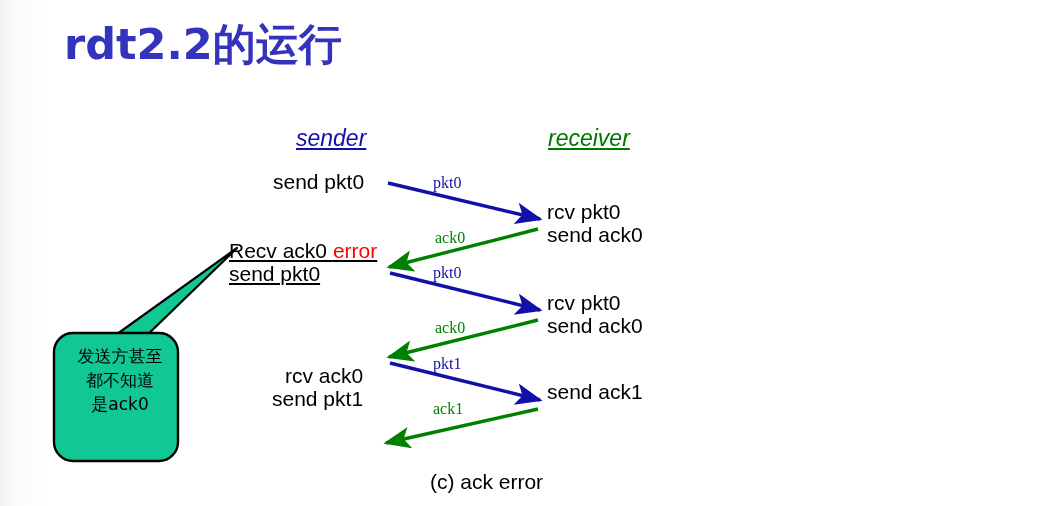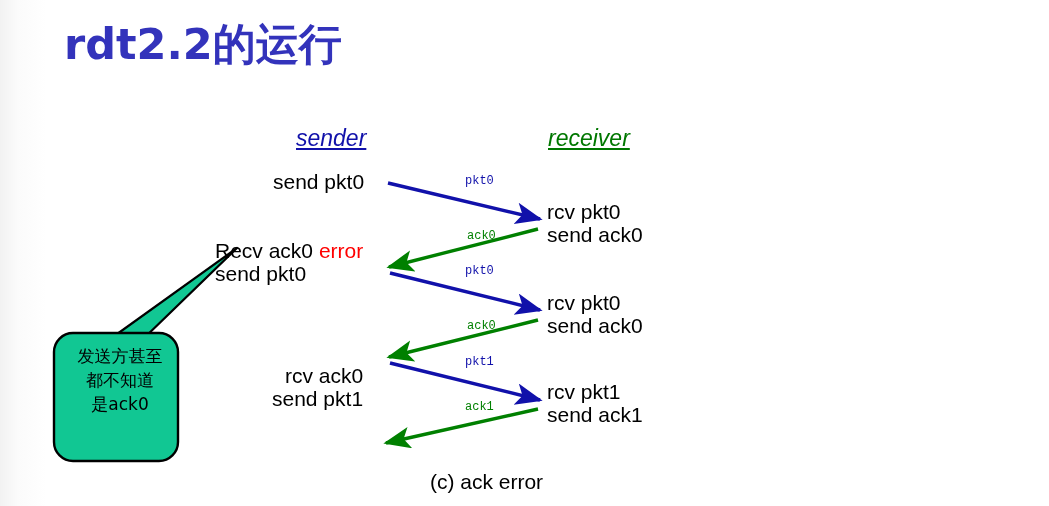--- a/index.html
+++ b/index.html
@@ -55,24 +55,23 @@
     color: #000000;
     line-height: 1.10;
     white-space: nowrap;
     font-family: "Liberation Sans", sans-serif;
   }
   .err {
     color: #ff0000;
   }
   .pkt-label {
     position: absolute;
-    font-size: 12px;
-    white-space: nowrap;
-    font-family: Liberation Mono, monospace;
-    margin-left: 32px;
+    font-size: 16px;
+    white-space: nowrap;
+    font-family: Liberation Serif, serif;
   }
   .pkt-label.blue { color: #1111aa; }
   .pkt-label.green { color: #008000; }
 
   #arrow-layer {
     position: absolute;
     left: 0;
     top: 0;
     width: 1049px;
     height: 506px;
@@ -151,21 +150,21 @@
   <div id="callout-text">
     <span class="ln">发送方甚至</span>
     <span class="ln">都不知道</span>
     <span class="ln">是ack0</span>
   </div>
 
   <div class="event-text" id="sender-ev-1" style="left:273px; top:170px;">
     <span>send pkt0</span>
   </div>
 
-  <div class="event-text" id="sender-ev-2" style="left:215px; top:239px;">
+  <div class="event-text" id="sender-ev-2" style="left:229px; top:239px;text-decoration:underline;">
     <div>
       <span>Recv ack0 </span><span class="err">error</span>
     </div>
     <div>send pkt0</div>
   </div>
 
   <div class="event-text" id="sender-ev-3" style="left:272px; top:336px;">
     <div style="text-align:right;margin-top:28px;">rcv ack0</div>
     <div style="text-align:center;">send pkt1</div>
   </div>
@@ -174,21 +173,20 @@
     <div>rcv pkt0</div>
     <div>send ack0</div>
   </div>
 
   <div class="event-text" id="receiver-ev-2" style="left:547px; top:291px;">
     <div>rcv pkt0</div>
     <div>send ack0</div>
   </div>
 
   <div class="event-text" id="receiver-ev-3" style="left:547px; top:380px;">
-    <div>rcv pkt1</div>
     <div>send ack1</div>
   </div>
 
   <div class="pkt-label blue" style="left:433px; top:174px;">pkt0</div>
 
   <div class="pkt-label green" style="left:435px; top:229px;">ack0</div>
 
   <div class="pkt-label blue" style="left:433px; top:264px;">pkt0</div>
 
   <div class="pkt-label green" style="left:435px; top:319px;">ack0</div>

